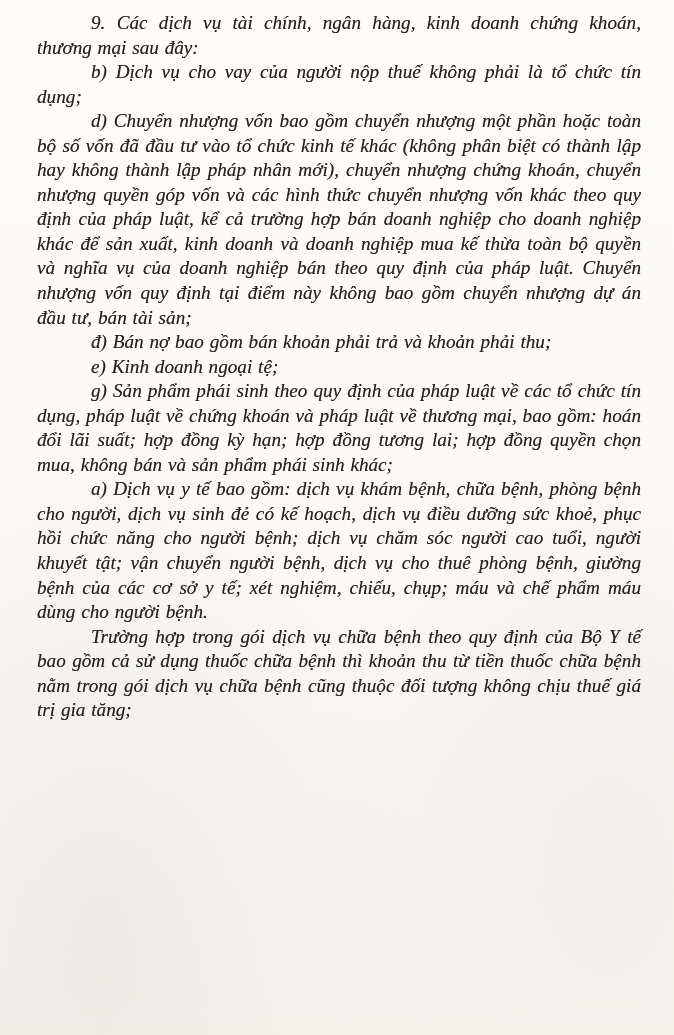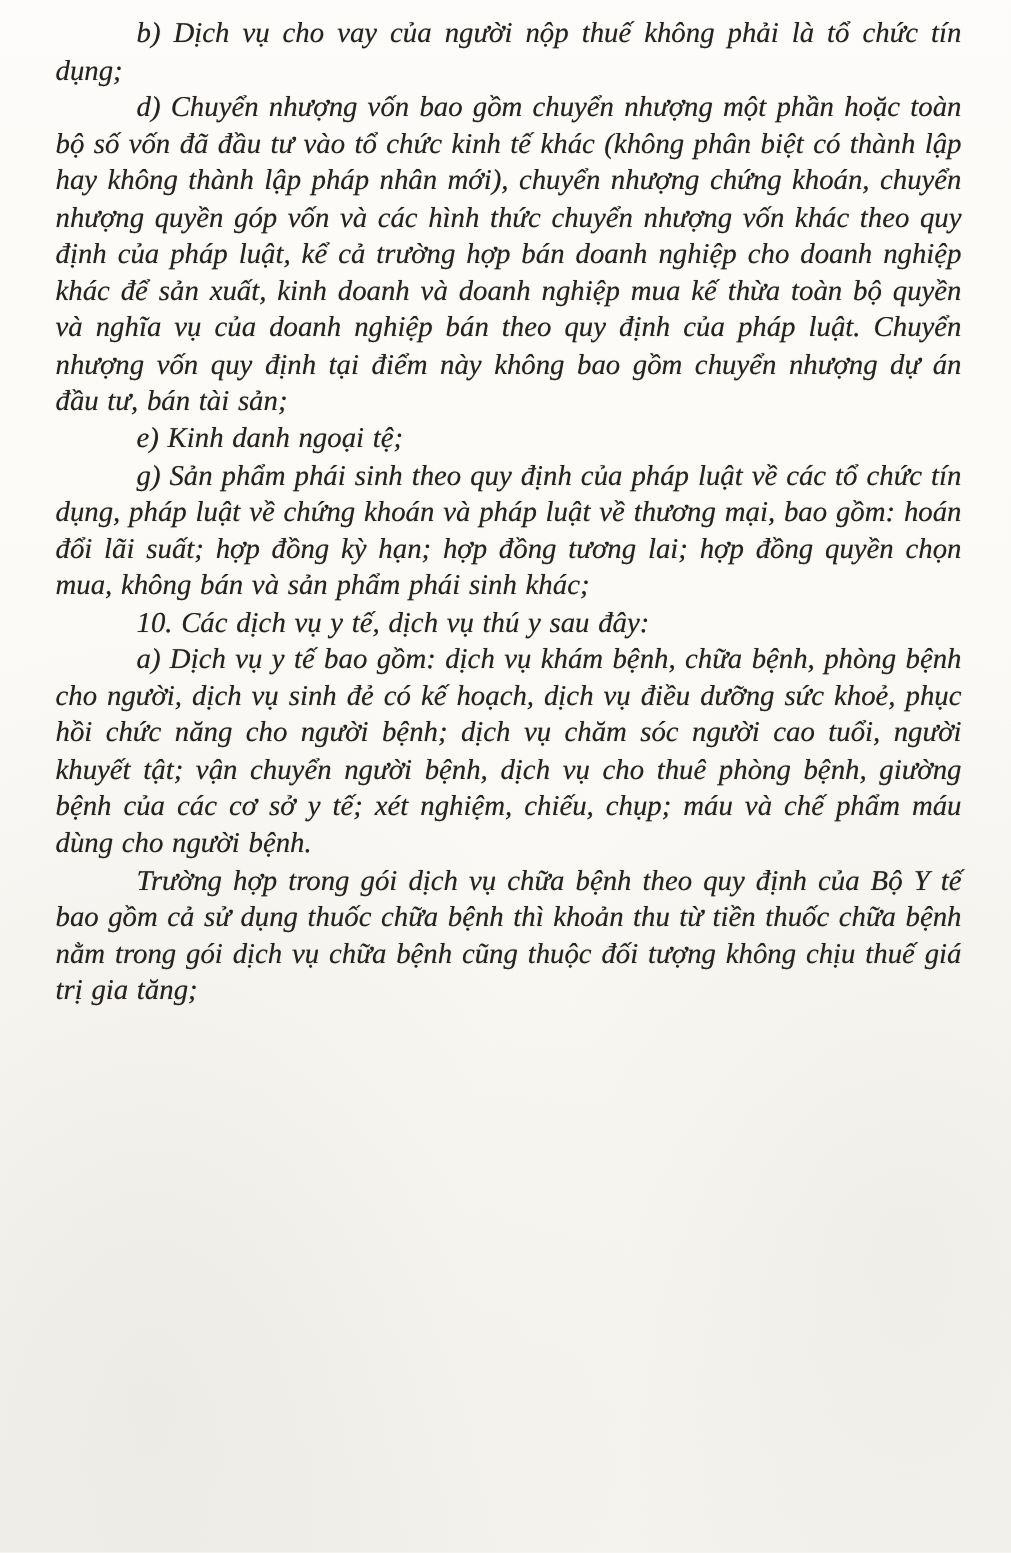--- a/index.html
+++ b/index.html
@@ -29,21 +29,22 @@
     text-align: justify;
     text-indent: 54px;
     word-spacing: 1px;
     text-shadow: 0 0 0.6px rgba(38,35,30,0.55);
   }
 </style>
 </head>
 <body>
 
 <div class="scan-page">
+  <p>9. Các dịch vụ tài chính, ngân hàng, kinh doanh chứng khoán, thương mại sau đây:</p>
   <p>b) Dịch vụ cho vay của người nộp thuế không phải là tổ chức tín dụng;</p>
   <p>d) Chuyển nhượng vốn bao gồm chuyển nhượng một phần hoặc toàn bộ số vốn đã đầu tư vào tổ chức kinh tế khác (không phân biệt có thành lập hay không thành lập pháp nhân mới), chuyển nhượng chứng khoán, chuyển nhượng quyền góp vốn và các hình thức chuyển nhượng vốn khác theo quy định của pháp luật, kể cả trường hợp bán doanh nghiệp cho doanh nghiệp khác để sản xuất, kinh doanh và doanh nghiệp mua kế thừa toàn bộ quyền và nghĩa vụ của doanh nghiệp bán theo quy định của pháp luật. Chuyển nhượng vốn quy định tại điểm này không bao gồm chuyển nhượng dự án đầu tư, bán tài sản;</p>
-  <p>e) Kinh danh ngoại tệ;</p>
+  <p>đ) Bán nợ bao gồm bán khoản phải trả và khoản phải thu;</p>
+  <p>e) Kinh doanh ngoại tệ;</p>
   <p>g) Sản phẩm phái sinh theo quy định của pháp luật về các tổ chức tín dụng, pháp luật về chứng khoán và pháp luật về thương mại, bao gồm: hoán đổi lãi suất; hợp đồng kỳ hạn; hợp đồng tương lai; hợp đồng quyền chọn mua, không bán và sản phẩm phái sinh khác;</p>
-  <p>10. Các dịch vụ y tế, dịch vụ thú y sau đây:</p>
   <p>a) Dịch vụ y tế bao gồm: dịch vụ khám bệnh, chữa bệnh, phòng bệnh cho người, dịch vụ sinh đẻ có kế hoạch, dịch vụ điều dưỡng sức khoẻ, phục hồi chức năng cho người bệnh; dịch vụ chăm sóc người cao tuổi, người khuyết tật; vận chuyển người bệnh, dịch vụ cho thuê phòng bệnh, giường bệnh của các cơ sở y tế; xét nghiệm, chiếu, chụp; máu và chế phẩm máu dùng cho người bệnh.</p>
   <p>Trường hợp trong gói dịch vụ chữa bệnh theo quy định của Bộ Y tế bao gồm cả sử dụng thuốc chữa bệnh thì khoản thu từ tiền thuốc chữa bệnh nằm trong gói dịch vụ chữa bệnh cũng thuộc đối tượng không chịu thuế giá trị gia tăng;</p>
 
 </div>
 
 </body></html>

